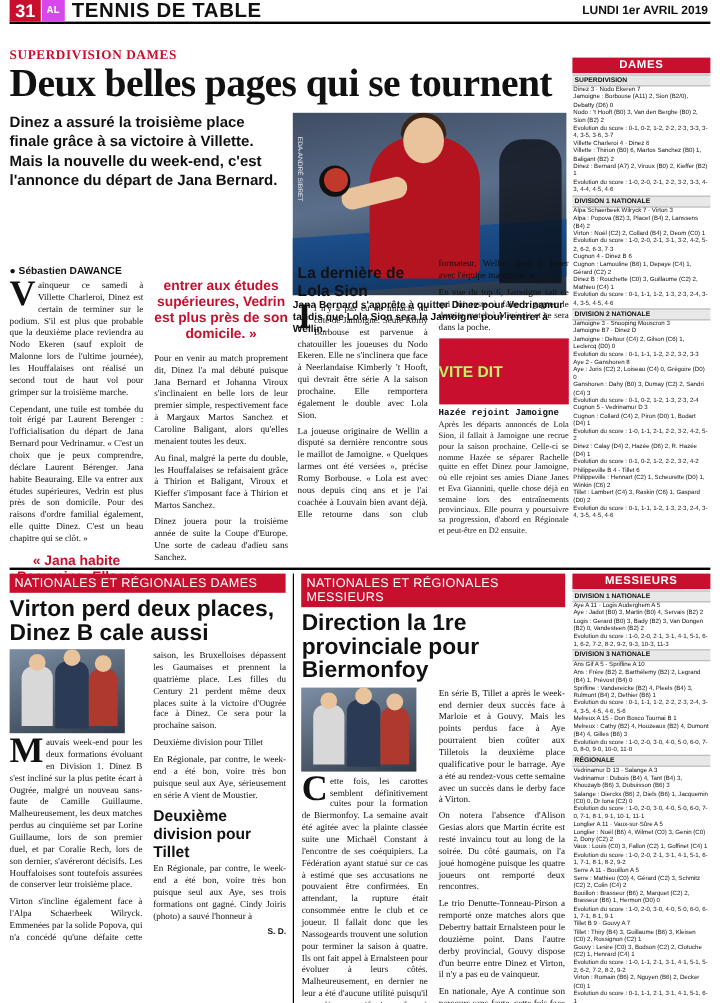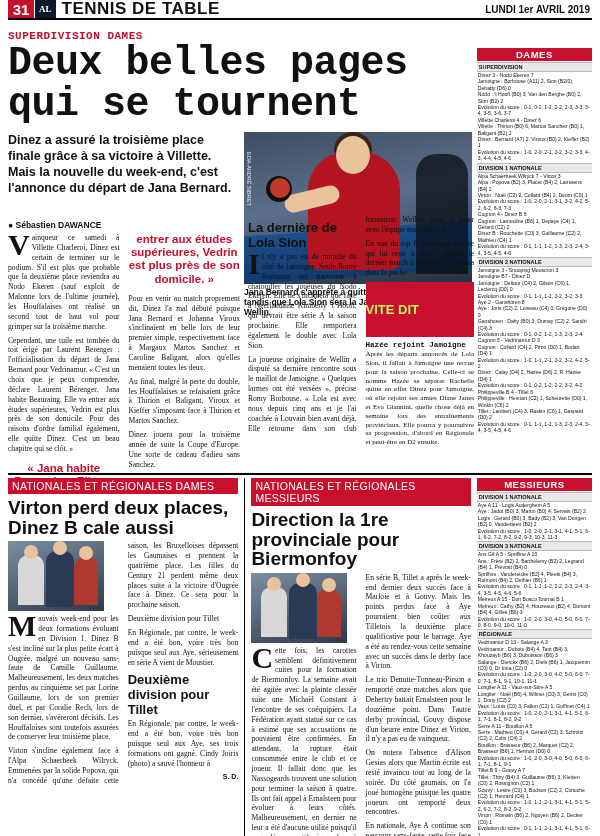--- a/index.html
+++ b/index.html
@@ -15,40 +15,40 @@
   .page { width:600px; height:836px; position:relative; padding:0 8px; }
 
   
   .topbar { height:20px; display:flex; align-items:stretch; border-bottom:2px solid #000; }
   .pagenum {
     background:#c8102e; color:#fff; font-family:"Liberation Sans", sans-serif;
     font-weight:bold; font-size:15px; width:26px; display:flex; align-items:center;
     justify-content:center;
   }
   .sectionbox {
-    background:#0f172a; color:#fff; font-family:Liberation Serif, serif;
+    background:#d946ef; color:#fff; font-family:Liberation Mono, monospace;
     font-size:9px; font-weight:bold; padding:0 4px; display:flex; align-items:center;
     margin-left:1px;
   }
   .sectiontitle {
     font-family:"Liberation Sans", sans-serif; font-weight:bold; font-size:17px;
     letter-spacing:0.5px; padding-left:6px; display:flex; align-items:center; flex:1;
   }
   .dateline {
     font-family:"Liberation Sans", sans-serif; font-weight:bold; font-size:10px;
     display:flex; align-items:center; padding-right:2px;
   }
 
   
   .kicker {
-    color:#c8102e; font-family:Liberation Mono, monospace; font-weight:bold;
-    font-size:11px; letter-spacing:0.5px; margin-top:6px;
+    color:#c8102e; font-family:Liberation Serif, serif; font-weight:bold;
+    font-size:11px; letter-spacing:0.5px; margin-top:16px;
   }
   h1.headline {
-    font-family:Liberation Mono, monospace; font-weight:bold; font-size:40px;
+    font-family:Liberation Serif, serif; font-weight:bold; font-size:33px;
     line-height:1.02; margin:2px 0 6px 0; letter-spacing:-0.5px;
   }
   .standfirst {
     font-family:"Liberation Sans", sans-serif; font-weight:bold; font-size:12.5px;
     line-height:1.28; width:228px;
   }
   .col-right { width:116px; }
 
   
   .photo {
@@ -329,22 +329,22 @@
           <div class="smallphoto">
             <div class="f1"></div>
             <div class="f2"></div>
             <div class="f3"></div>
             <div class="h1d"></div>
             <div class="h2d"></div>
             <div class="h3d"></div>
           </div>
           <p class="body dropcap">Cette fois, les carottes semblent définitivement cuites pour la formation de Biermonfoy. La semaine avait été agitée avec la plainte classée suite une Michaël Constant à l'encontre de ses coéquipiers. La Fédération ayant statué sur ce cas à estimé que ses accusations ne pouvaient être confirmées. En attendant, la rupture était consommée entre le club et ce joueur. Il fallait donc que les Nassogeards trouvent une solution pour terminer la saison à quatre. Ils ont fait appel à Ernalsteen pour évoluer à leurs côtés. Malheureusement, en dernier ne leur a été d'aucune utilité puisqu'il a gardé son actif vierge face à Libramont, dans le derby luxembourgeois. « Nous savions que Johanna Leclercq ne serait pas présent pour ce match, mais nous avons joué le jeu en alignant tout de même trois B4 », commente Jonathan Leclerc le capitaine de l'équipe libramontoise.</p>
           <p class="body">En série B, Tillet a après le week-end dernier deux succès face à Marloie et à Gouvy. Mais les points perdus face à Aye pourraient bien coûter aux Tilletois la deuxième place qualificative pour le barrage. Aye a été au rendez-vous cette semaine avec un succès dans le derby face à Virton.</p>
+          <p class="body">On notera l'absence d'Alison Gesias alors que Martin écrite est resté invaincu tout au long de la soirée. Du côté gaumais, on l'a joué homogène puisque les quatre joueurs ont remporté deux rencontres.</p>
           <p class="body">Le trio Denutte-Tonneau-Pirson a remporté onze matches alors que Debertry battait Ernalsteen pour le douzième point. Dans l'autre derby provincial, Gouvy dispose d'un beurre entre Dinez et Virton, il n'y a pas eu de vainqueur.</p>
-          <p class="body">On notera l'absence d'Alison Gesias alors que Martin écrite est resté invaincu tout au long de la soirée. Du côté gaumais, on l'a joué homogène puisque les quatre joueurs ont remporté deux rencontres.</p>
           <p class="body">En nationale, Aye A continue son parcours sans-faute, cette fois face au Logis. Le score affichait : j'ai avant de voir les Famennois lever quelque peu le pied, permettant aux Bruxellois d'atténuer la vague. Sur la table à côté, une autre équipe d'Auderghem était présente pour un duel important sous Louis Dion invaincu tout au long de la soirée. Le duo Jadot-Van Langendonck (en photo) et Lennertz complétaient l'équipe.</p>
         </div>
     </div>
 
     <div class="br results">
       <div class="res-head">MESSIEURS</div>
       <div id="res-mess">
           <div class="res-div">DIVISION 1 NATIONALE</div>
           <div class="res-line">Aye A 11 - Logis Auderghem A 5</div>
           <div class="res-line">Aye : Jadot (B0) 3, Martin (B0) 4, Servais (B2) 2</div>

